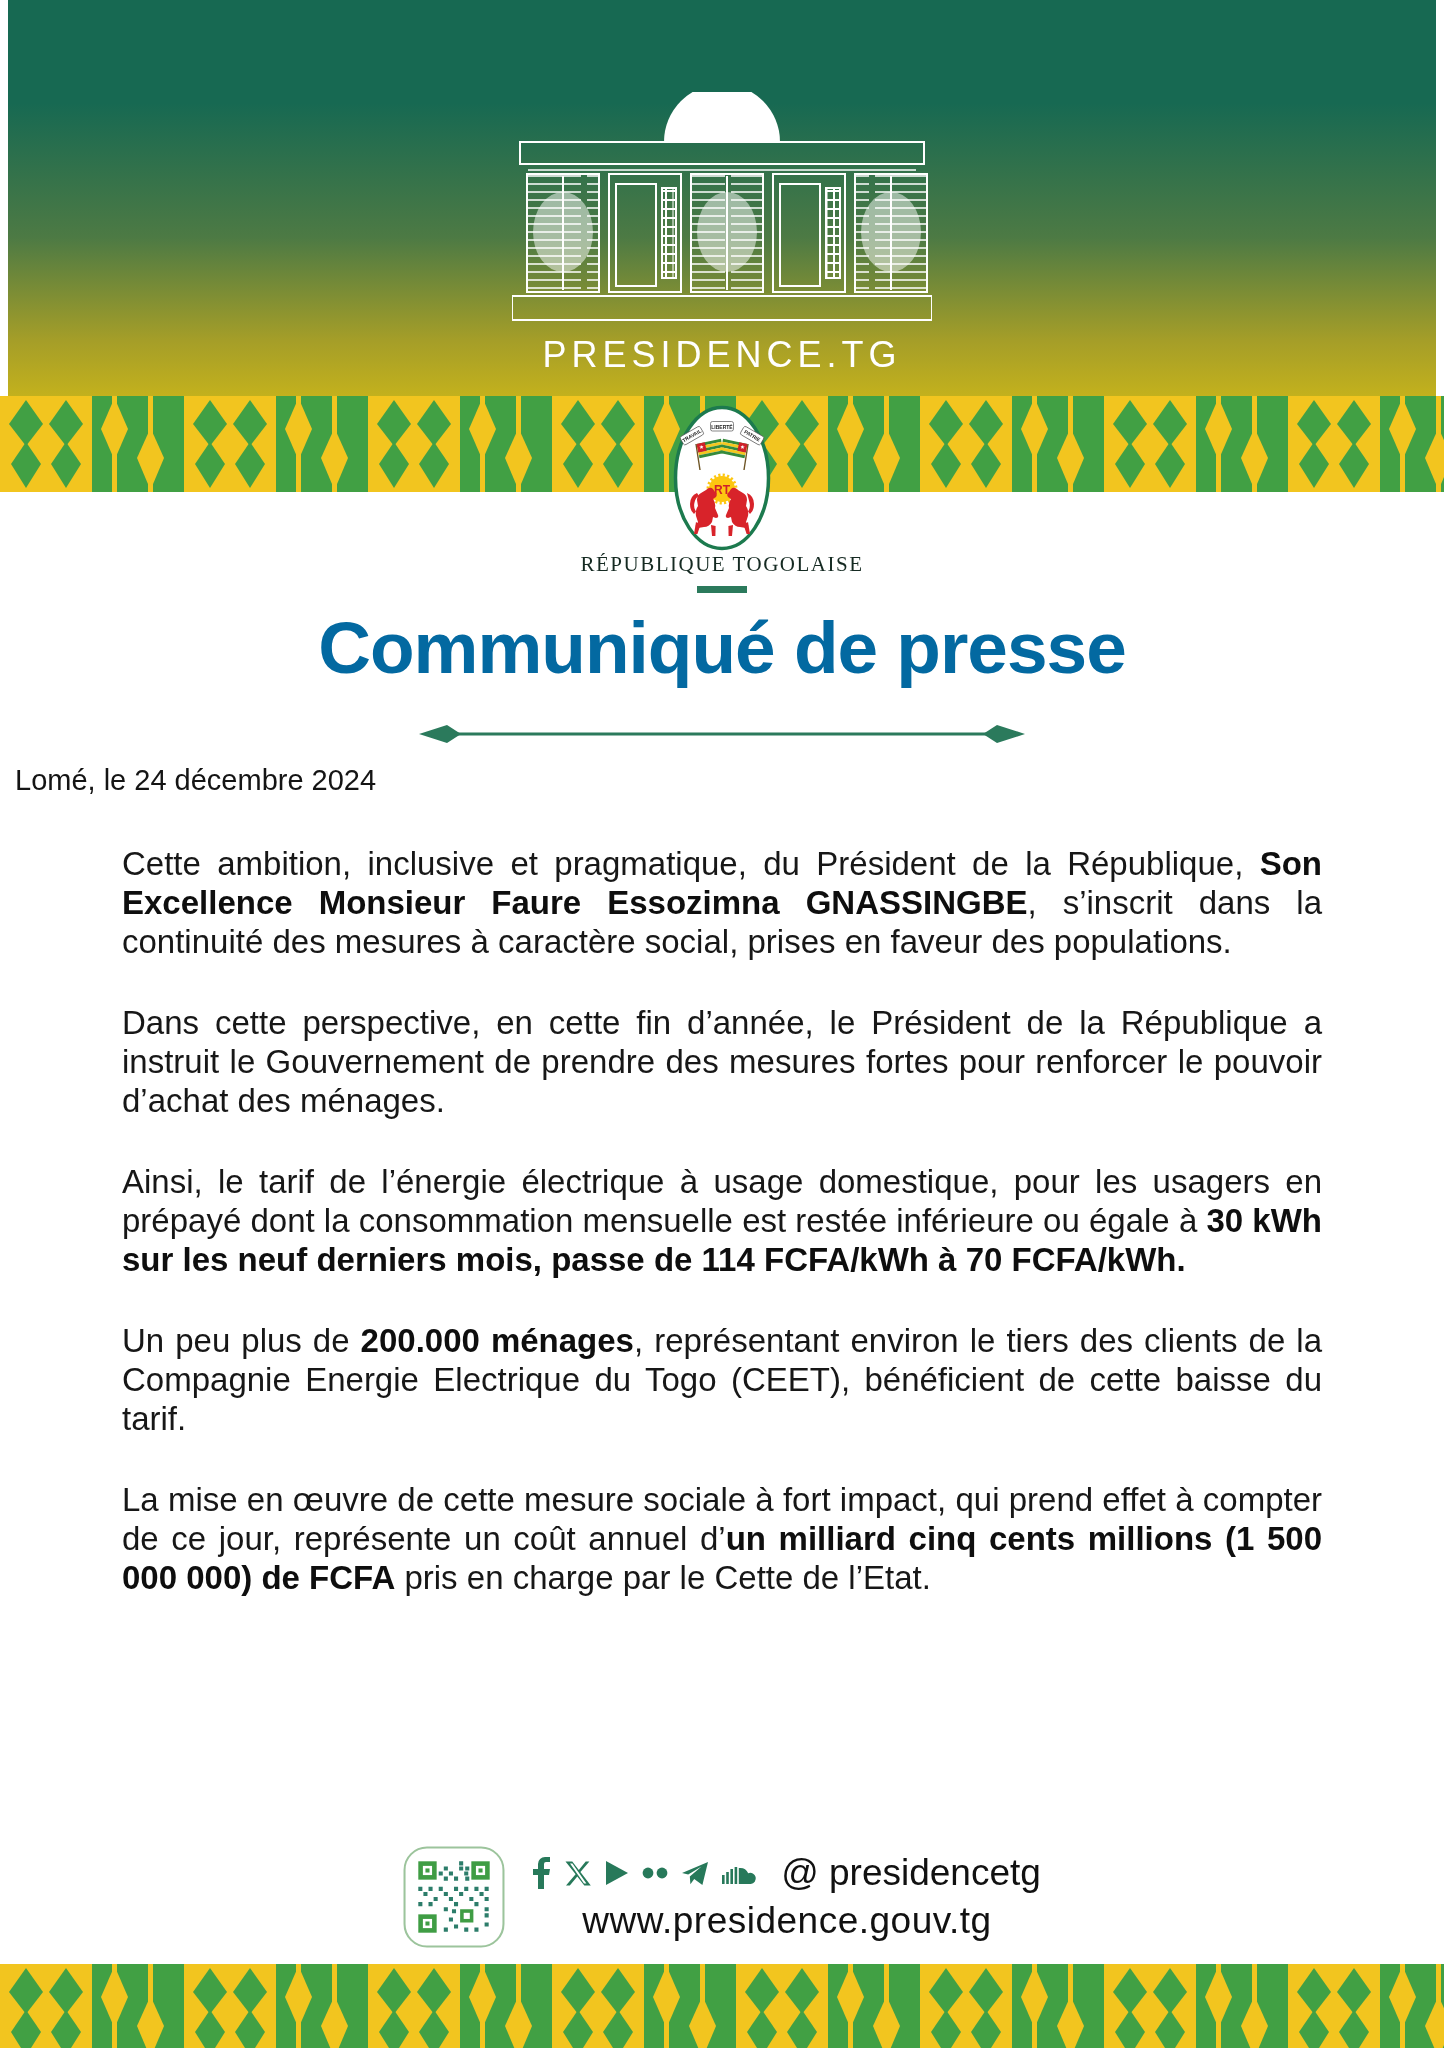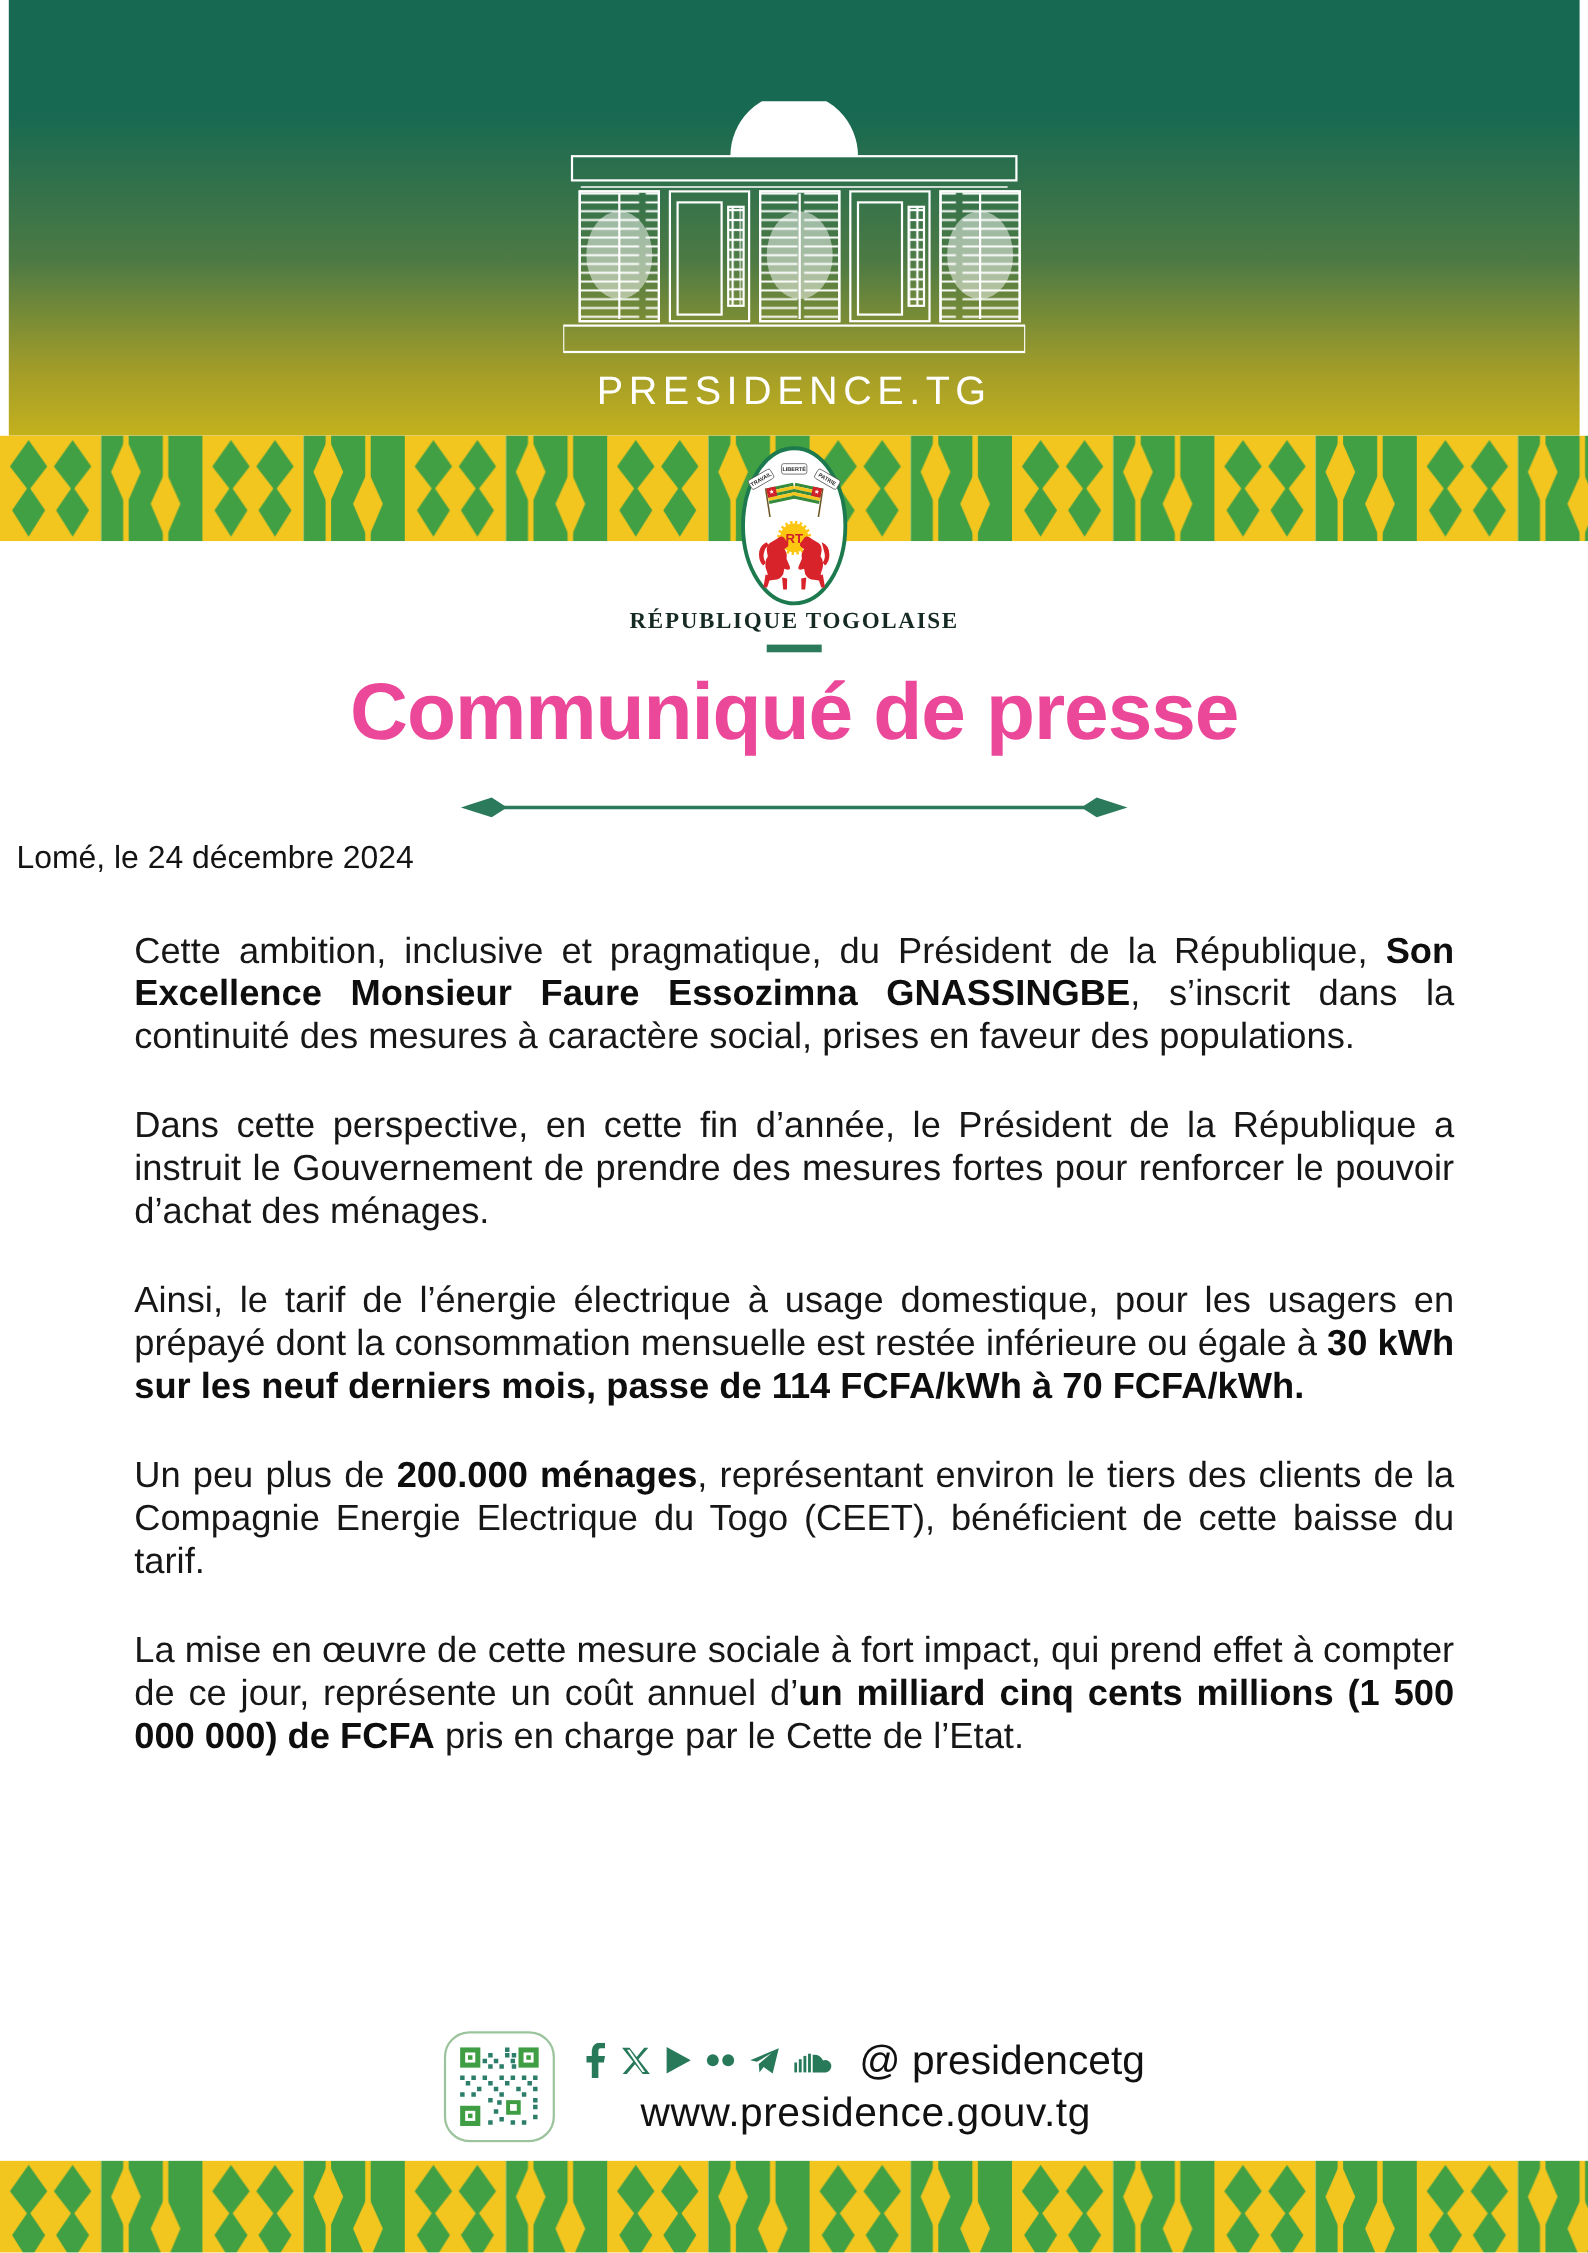--- a/index.html
+++ b/index.html
@@ -13,28 +13,28 @@
   .building{margin-top:92px;}
   .site-label{margin-top:10px;color:#ffffff;font-weight:normal;font-size:36px;letter-spacing:5px;}
 
   
   .band-top{position:absolute;left:0;top:396px;width:1444px;height:96px;line-height:0;}
   .band-bottom{position:absolute;left:0;top:1964px;width:1444px;height:84px;overflow:hidden;line-height:0;}
 
   
   .emblem{position:absolute;left:50%;top:404px;transform:translateX(-50%);width:100px;}
   .country{position:absolute;left:0;top:552px;width:100%;text-align:center;
-           font-family:"Liberation Serif",serif;font-weight:bold;font-size:21px;
+           font-family:"Liberation Serif",serif;font-weight:normal;font-size:21px;
            letter-spacing:1.5px;color:#152a22;}
   .country-bar{position:absolute;left:50%;top:586px;transform:translateX(-50%);
                width:50px;height:7px;background:#2b7a5c;}
 
   
   .title{position:absolute;left:0;top:606px;width:100%;text-align:center;
-         font-size:73px;font-weight:800;letter-spacing:-1px;color:#ec4899;}
+         font-size:73px;font-weight:800;letter-spacing:-1px;color:#0369a1;}
   .divider{position:absolute;left:50%;top:722px;transform:translateX(-50%);line-height:0;}
   .dateline{position:absolute;left:15px;top:764px;width:100%;text-align:left;
             font-size:29px;color:#141414;}
 
   
   .body{position:absolute;left:122px;top:802px;width:1200px;}
   .para{margin:0 0 0 0;padding-top:42px;font-size:33px;line-height:39px;
         text-align:justify;color:#171717;}
   .para .b{font-weight:bold;color:#0e0e0e;}
 

